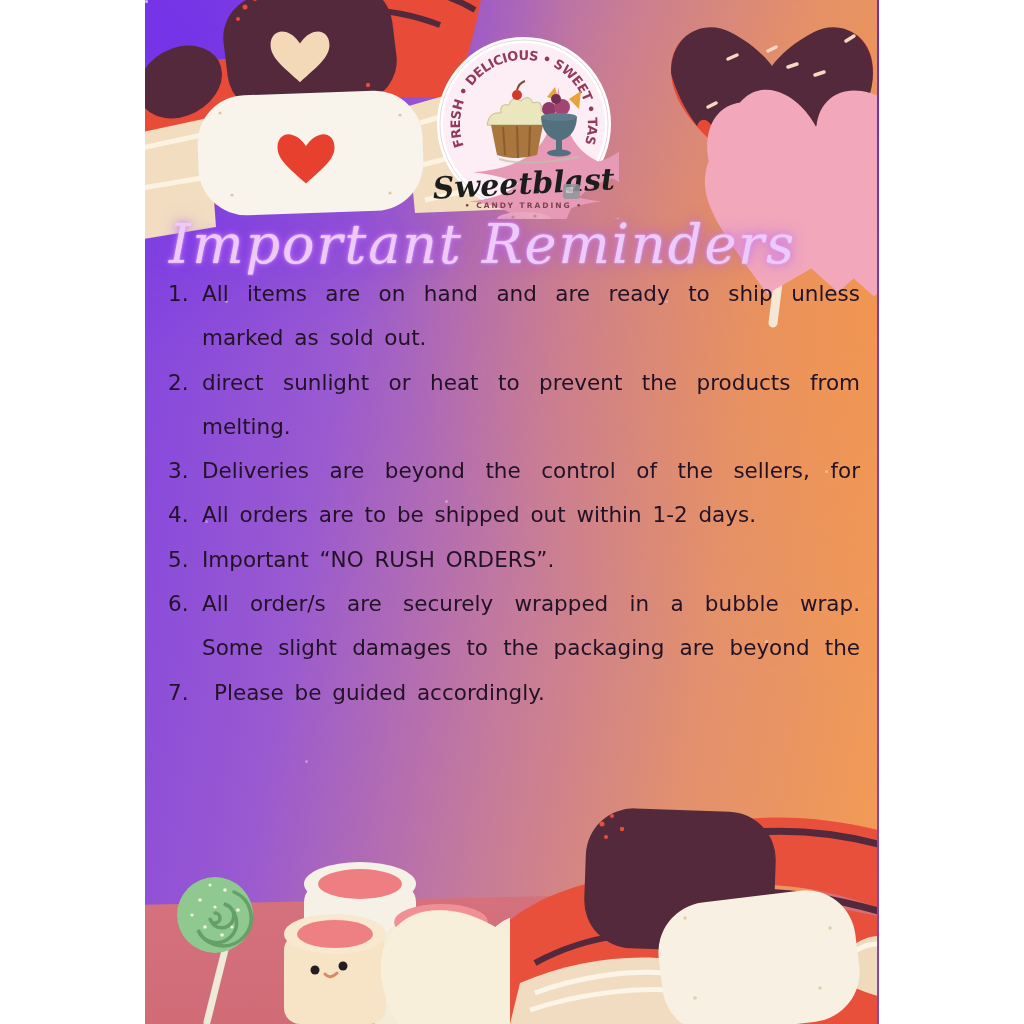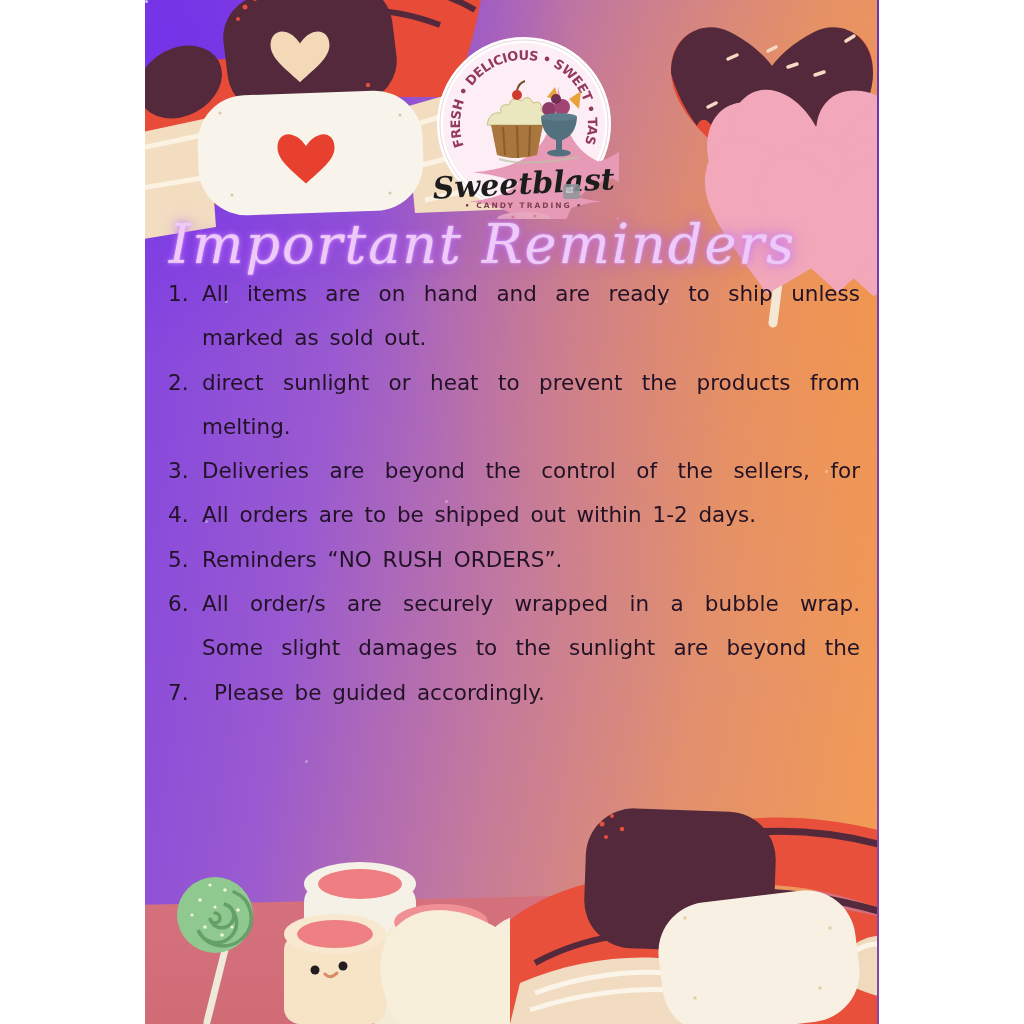--- a/index.html
+++ b/index.html
@@ -170,28 +170,28 @@
       </div>
       <div class="item">
         <span class="num">4.</span>
         <div class="txt">
           <div class="ln">All orders are to be shipped out within 1-2 days.</div>
         </div>
       </div>
       <div class="item">
         <span class="num">5.</span>
         <div class="txt">
-          <div class="ln">Reminders “NO RUSH ORDERS”.</div>
+          <div class="ln">Important “NO RUSH ORDERS”.</div>
         </div>
       </div>
       <div class="item">
         <span class="num">6.</span>
         <div class="txt">
           <div class="ln j">All order/s are securely wrapped in a bubble wrap.</div>
-          <div class="ln j">Some slight damages to the sunlight are beyond the</div>
+          <div class="ln j">Some slight damages to the packaging are beyond the</div>
         </div>
       </div>
       <div class="item">
         <span class="num">7.</span>
         <div class="txt" style="padding-left:12px">
           <div class="ln">Please be guided accordingly.</div>
         </div>
       </div>
     </div>
 

